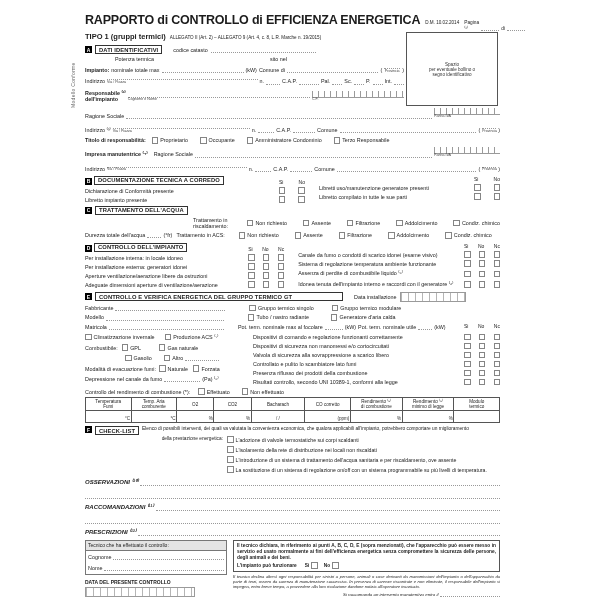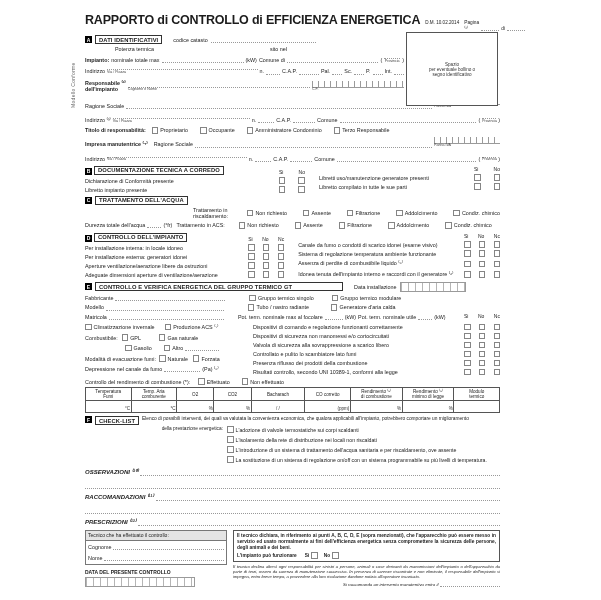--- a/index.html
+++ b/index.html
@@ -67,20 +67,24 @@
     <div class="title-row">
       <span class="main-title">RAPPORTO di CONTROLLO di EFFICIENZA  ENERGETICA</span>
       <span class="decree">D.M. 10.02.2014</span>
       <span class="pagina">
         <span>Pagina ⁽¹⁾</span>
         <span class="fillw" style="width:18px"></span>
         <span>di</span>
         <span class="fillw" style="width:18px"></span>
       </span>
     </div>
+    <div class="sub-row">
+      <span class="sub-title">TIPO 1 (gruppi termici)</span>
+      <span class="allegati">ALLEGATO II (Art. 2)   –   ALLEGATO 9 (Art. 4, c. 8, L.R. Marche n. 19/2015)</span>
+    </div>
 
     <div class="bollino pre" style="white-space: pre-line;">Spazio
 per eventuale bollino o
 segno identificativo</div>
 
     <div class="sh">
       <span class="badge">A</span>
       <span class="stitle">DATI IDENTIFICATIVI</span>
       <span style="margin-left:8px">codice catasto</span>
       <span class="fillw" style="width:105px"></span>

